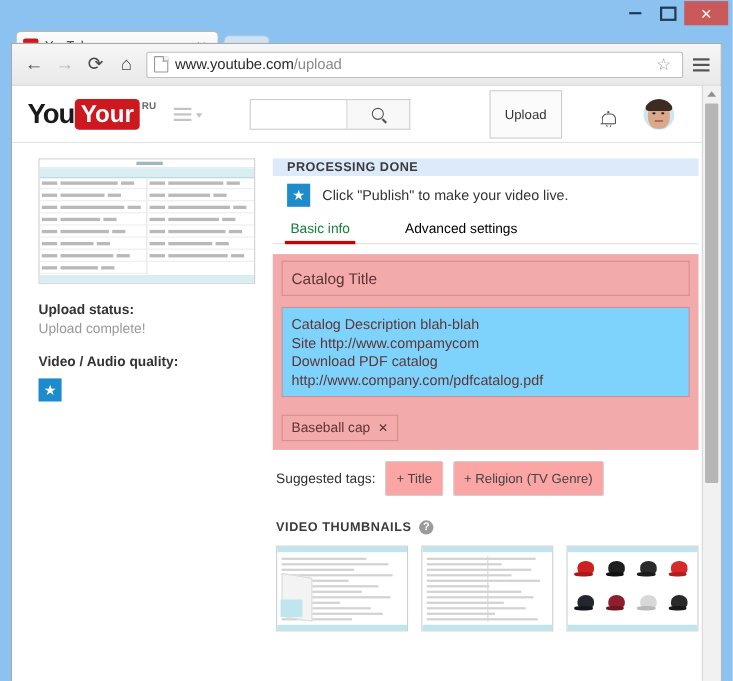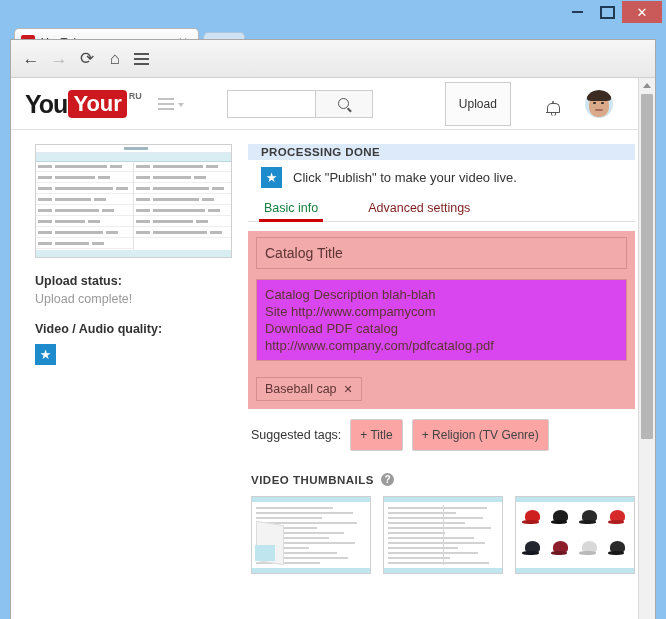--- a/index.html
+++ b/index.html
@@ -129,28 +129,28 @@
   #qualitytext{font-size:12.5px;color:#333;margin-left:9px;line-height:16px;}
   #qualitytext a{color:#167ac6;text-decoration:none;}
 
   
   #procbar{background:#dceafa;height:16px;display:flex;align-items:center;padding:0 13px;
     box-sizing:border-box;font-size:11.5px;font-weight:bold;color:#3b3b3b;letter-spacing:0.4px;}
   #publishrow{display:flex;align-items:center;height:34px;padding-left:13px;box-sizing:border-box;}
   #publishrow .txt{font-size:13px;color:#333;margin-left:11px;}
   #tabs{display:flex;align-items:flex-end;border-bottom:1px solid #e0e0e0;padding-left:13px;
     box-sizing:border-box;height:28px;}
-  .yttab{font-size:12.5px;padding:0 3px 6px;margin-right:44px;color:#7f1d1d;position:relative;}
+  .yttab{font-size:12.5px;padding:0 3px 6px;margin-right:44px;color:#000000;position:relative;}
   .yttab.active{color:#15803d;font-weight:normal;}
   .yttab.active:after{content:"";position:absolute;left:-2px;right:-2px;bottom:-1px;height:3px;background:#c00;}
 
   #formarea{background:#f2aaaa;margin-top:9px;padding:6px 8px 8px;box-sizing:border-box;}
   .f-title{background:#f2aaaa;border:1px solid #d98d8d;height:32px;display:flex;align-items:center;
     padding:0 8px;box-sizing:border-box;font-size:14px;color:#5e3434;}
-  .f-desc{background:#d946ef;border:1px solid #d98d8d;margin-top:10px;min-height:68px;
+  .f-desc{background:#7dd3fc;border:1px solid #d98d8d;margin-top:10px;min-height:68px;
     padding:6px 8px;box-sizing:border-box;font-size:13px;color:#5e3434;line-height:17px;}
   .f-tags{margin-top:16px;}
   .tagchip{display:inline-flex;align-items:center;border:1px solid #d98d8d;background:#f2aaaa;
     padding:4px 8px;font-size:12.5px;color:#5e3434;}
   .tagchip .x{margin-left:7px;font-size:11px;color:#5e3434;}
 
   #suggest{display:flex;align-items:center;margin-top:10px;padding-left:3px;}
   #suggest .lead{font-size:12.5px;color:#333;margin-right:9px;}
   .sugbtn{border:1px solid #cfcfcf;background:#fca5a5;font-size:12px;color:#444;padding:8px 9px;
     margin-right:9px;border-radius:2px;}
@@ -208,20 +208,25 @@
     <div id="newtab"></div>
   </div>
 
   <div id="chrome">
 
     <div id="navbar">
       <div class="navicon">←</div>
       <div class="navicon disabled">→</div>
       <div class="navicon">⟳</div>
       <div class="navicon">⌂</div>
+      <div id="urlbar">
+        <span id="pageicon"></span>
+        <span id="urltext"><span>www.youtube.com</span><span class="dim">/upload</span></span>
+        <span id="star">☆</span>
+      </div>
       <div id="menubtn">
         <span></span>
           <span></span>
           <span></span>
       </div>
     </div>
 
     <div id="viewport">
 
       <div id="pagescroll">

